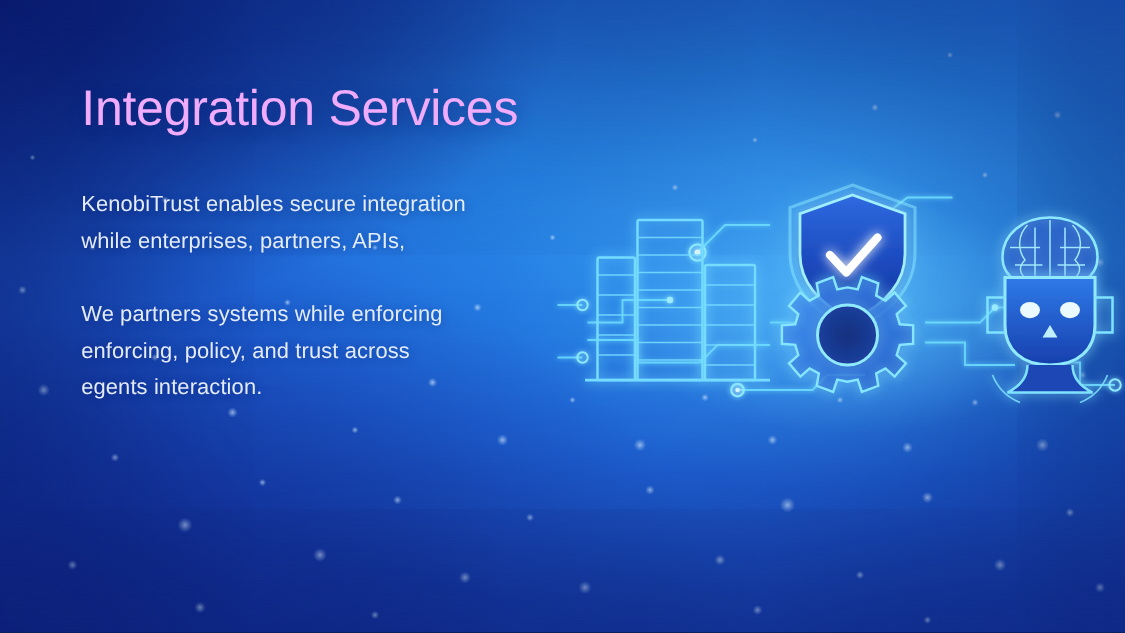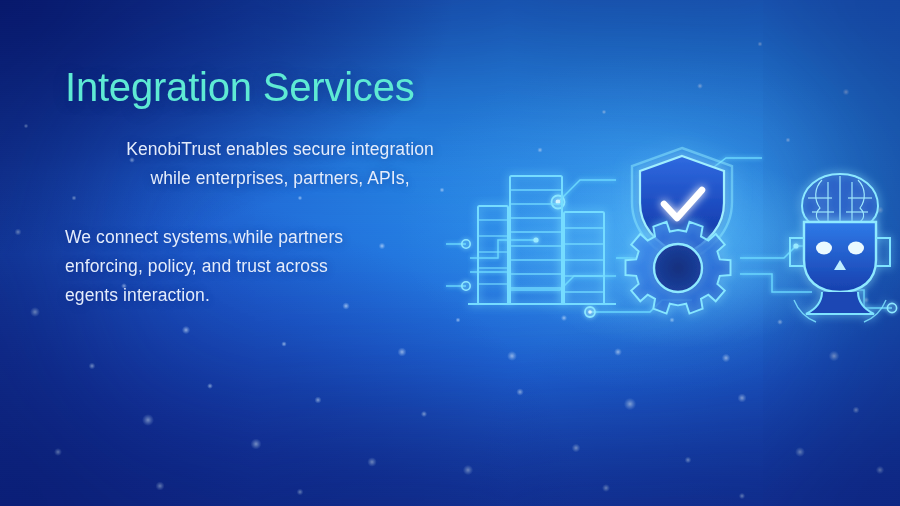--- a/index.html
+++ b/index.html
@@ -67,33 +67,33 @@
     left: 65px;
     top: 66px;
     width: 430px;
   }
   .title {
     margin: 0;
     font-size: 40px;
     line-height: 1.08;
     font-weight: 400;
     letter-spacing: -0.2px;
-    color: #5eead4;
+    color: #f0abfc;
     text-shadow: 0 2px 14px rgba(10,30,110,0.45);
   }
   .para {
     margin: 0;
     font-size: 17.5px;
     line-height: 29px;
     font-weight: 300;
     color: #e4ecfb;
     letter-spacing: 0.1px;
     text-shadow: 0 1px 8px rgba(10,30,110,0.40);
   }
-  .para-1 { margin-top: 26px; text-align: center; }
+  .para-1 { margin-top: 40px; }
   .para-2 { margin-top: 30px; }
 
   
   .art {
     position: absolute;
     left: 440px;
     top: 140px;
     width: 460px;
     height: 220px;
   }
@@ -177,21 +177,21 @@
 
   <div class="copy">
     <h1 class="title">Integration Services</h1>
 
     <p class="para para-1">
       <span>KenobiTrust enables secure integration</span><br>
       <span>while enterprises, partners, APIs,</span><br>
     </p>
 
     <p class="para para-2">
-      <span>We connect systems while partners</span><br>
+      <span>We partners systems while enforcing</span><br>
       <span>enforcing, policy, and trust across</span><br>
       <span>egents interaction.</span>
     </p>
   </div>
 
   <div class="art">
     <svg width="460" height="220" viewBox="0 0 460 220" xmlns="http://www.w3.org/2000/svg">
       <defs>
         <filter id="glowS" x="-120%" y="-120%" width="340%" height="340%">
           <feGaussianBlur stdDeviation="2.2" result="b"></feGaussianBlur>

